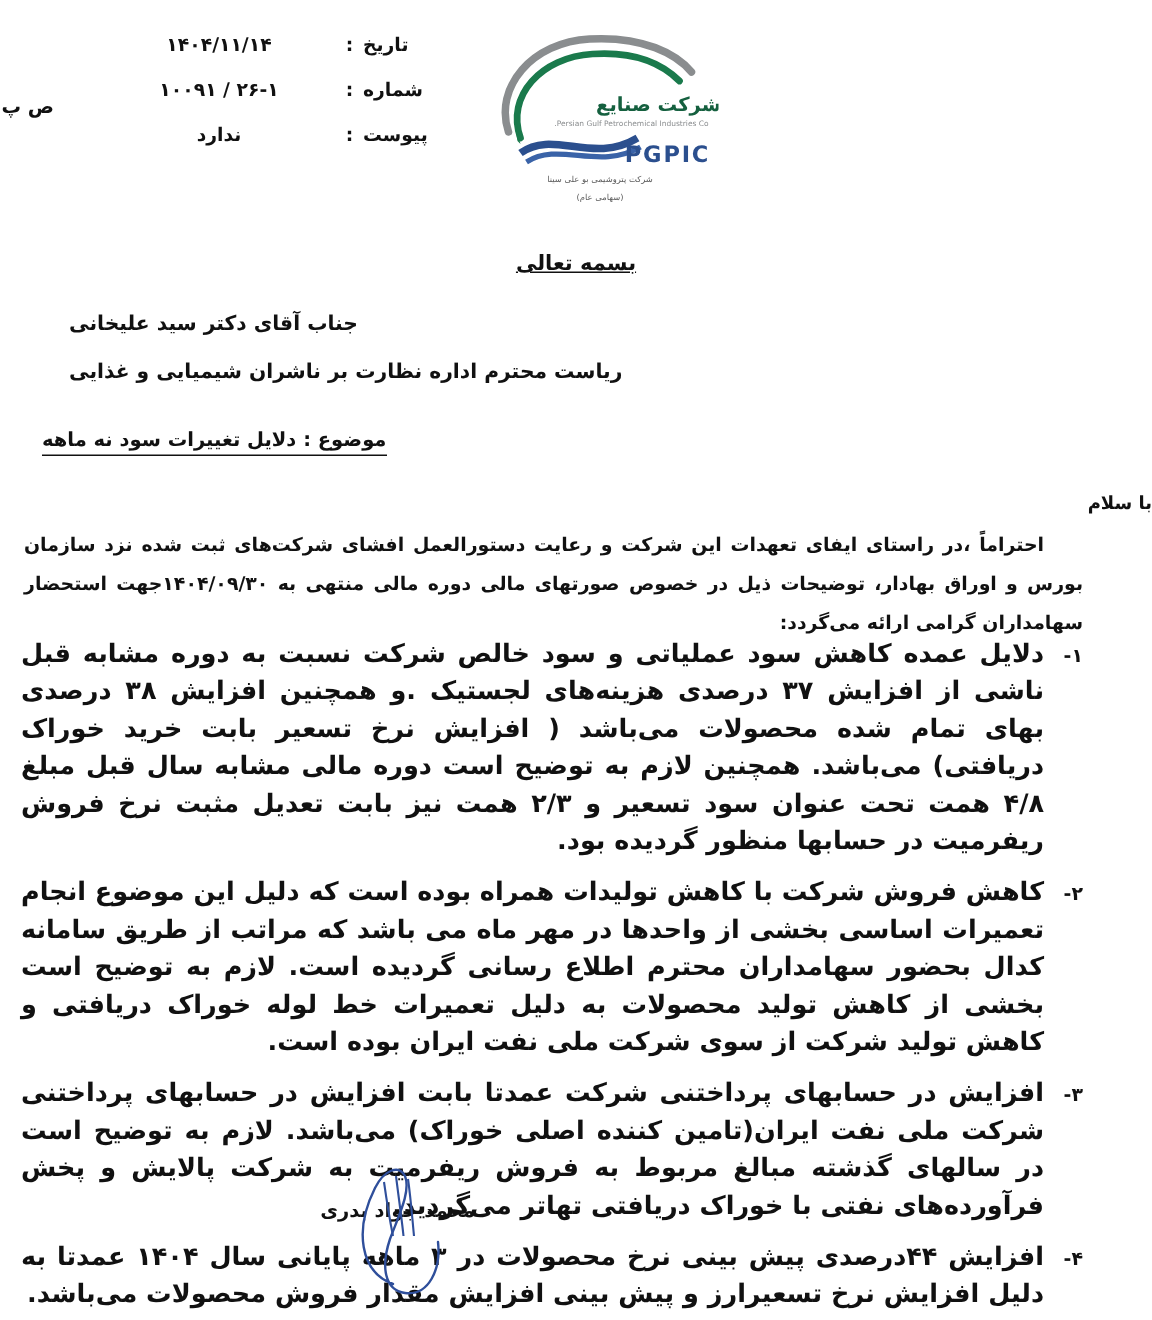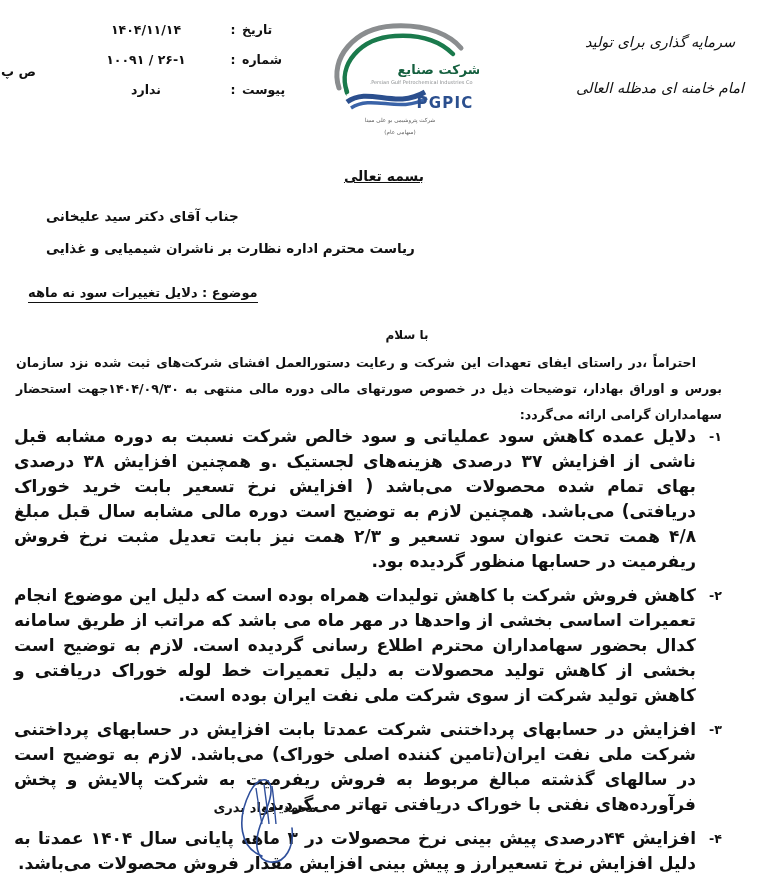--- a/index.html
+++ b/index.html
@@ -85,21 +85,21 @@
     text-align:left;
   }
   .subject span{
     font-size:13px;font-weight:700;
     border-bottom:1.6px solid #111;
     padding-bottom:2px;
   }
 
   .salam{
     position:absolute;top:328px;right:0;width:722px;
-    text-align:center;font-size:12px;font-weight:700;
+    text-align:right;font-size:12px;font-weight:700;
   }
 
   .intro{
     position:absolute;top:350px;right:46px;width:706px;
     font-size:12.6px;line-height:26px;
     text-align:justify;text-justify:inter-word;
     font-weight:600;
   }
   .intro .indent{display:inline-block;width:26px;}
 
@@ -138,24 +138,20 @@
     opacity:.18;
   }
 </style>
 </head>
 <body>
 
 <div class="page">
 
   <div class="header">
 
-    <div class="slogan">
-      <div class="ln1">سرمایه گذاری برای تولید</div>
-      <div class="ln2">امام خامنه ای مدظله العالی</div>
-    </div>
 
     <div class="logo-wrap">
       <svg width="158" height="92" viewBox="0 0 158 92">
         <path d="M18 70 C8 40, 34 10, 72 8 C108 6, 130 18, 140 30" fill="none" stroke="#8a8d8f" stroke-width="5" stroke-linecap="round"></path>
         <path d="M26 74 C16 46, 40 20, 74 18 C104 16, 122 26, 132 36" fill="none" stroke="#1a7a4c" stroke-width="4.5" stroke-linecap="round"></path>
         <path d="M24 76 C22 66, 24 56, 28 48 C24 58, 23 68, 26 78 Z" fill="#1a7a4c"></path>
         <text x="118" y="56" text-anchor="middle" font-size="13" font-weight="bold" fill="#15603f" font-family="DejaVu Sans, sans-serif">شرکت صنایع</text>
         <text x="100" y="66" text-anchor="middle" font-size="5" fill="#8a8d8f" font-family="DejaVu Sans, sans-serif">Persian Gulf Petrochemical Industries Co.</text>
         <path d="M26 84 C48 68, 74 92, 104 74" fill="none" stroke="#2b4f8e" stroke-width="5"></path>
         <path d="M30 90 C52 76, 78 96, 106 80" fill="none" stroke="#3a63a8" stroke-width="3.5"></path>

